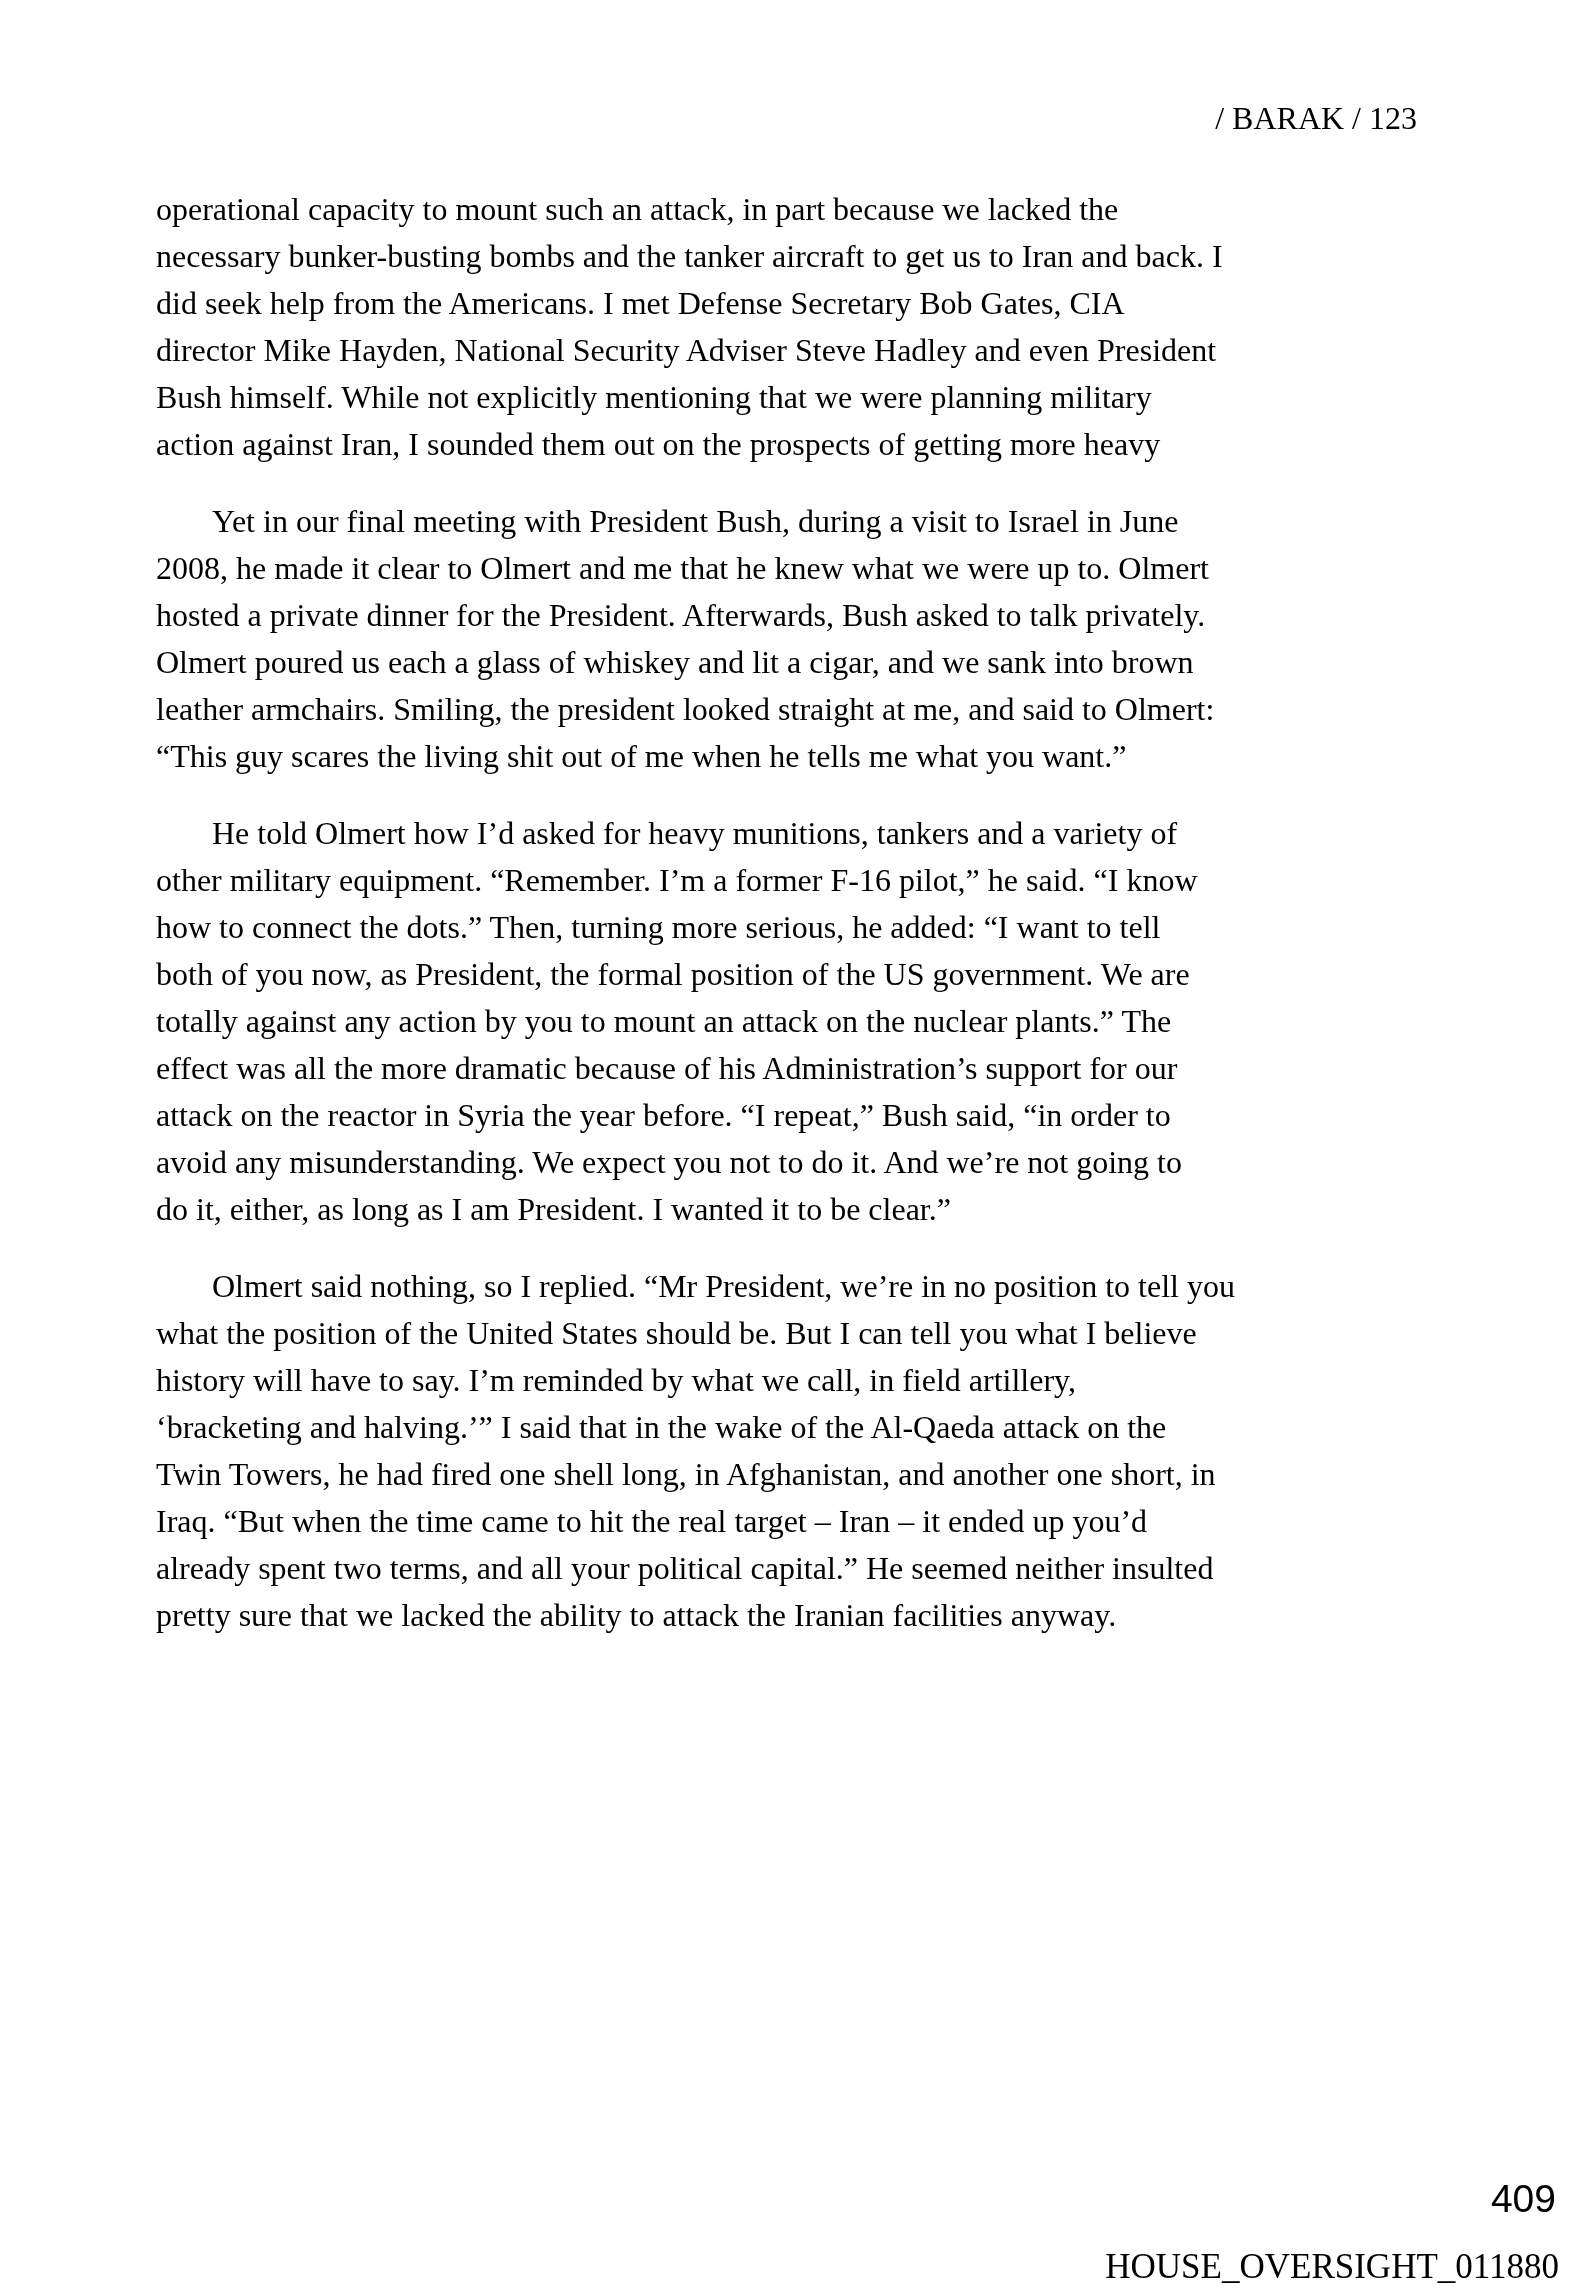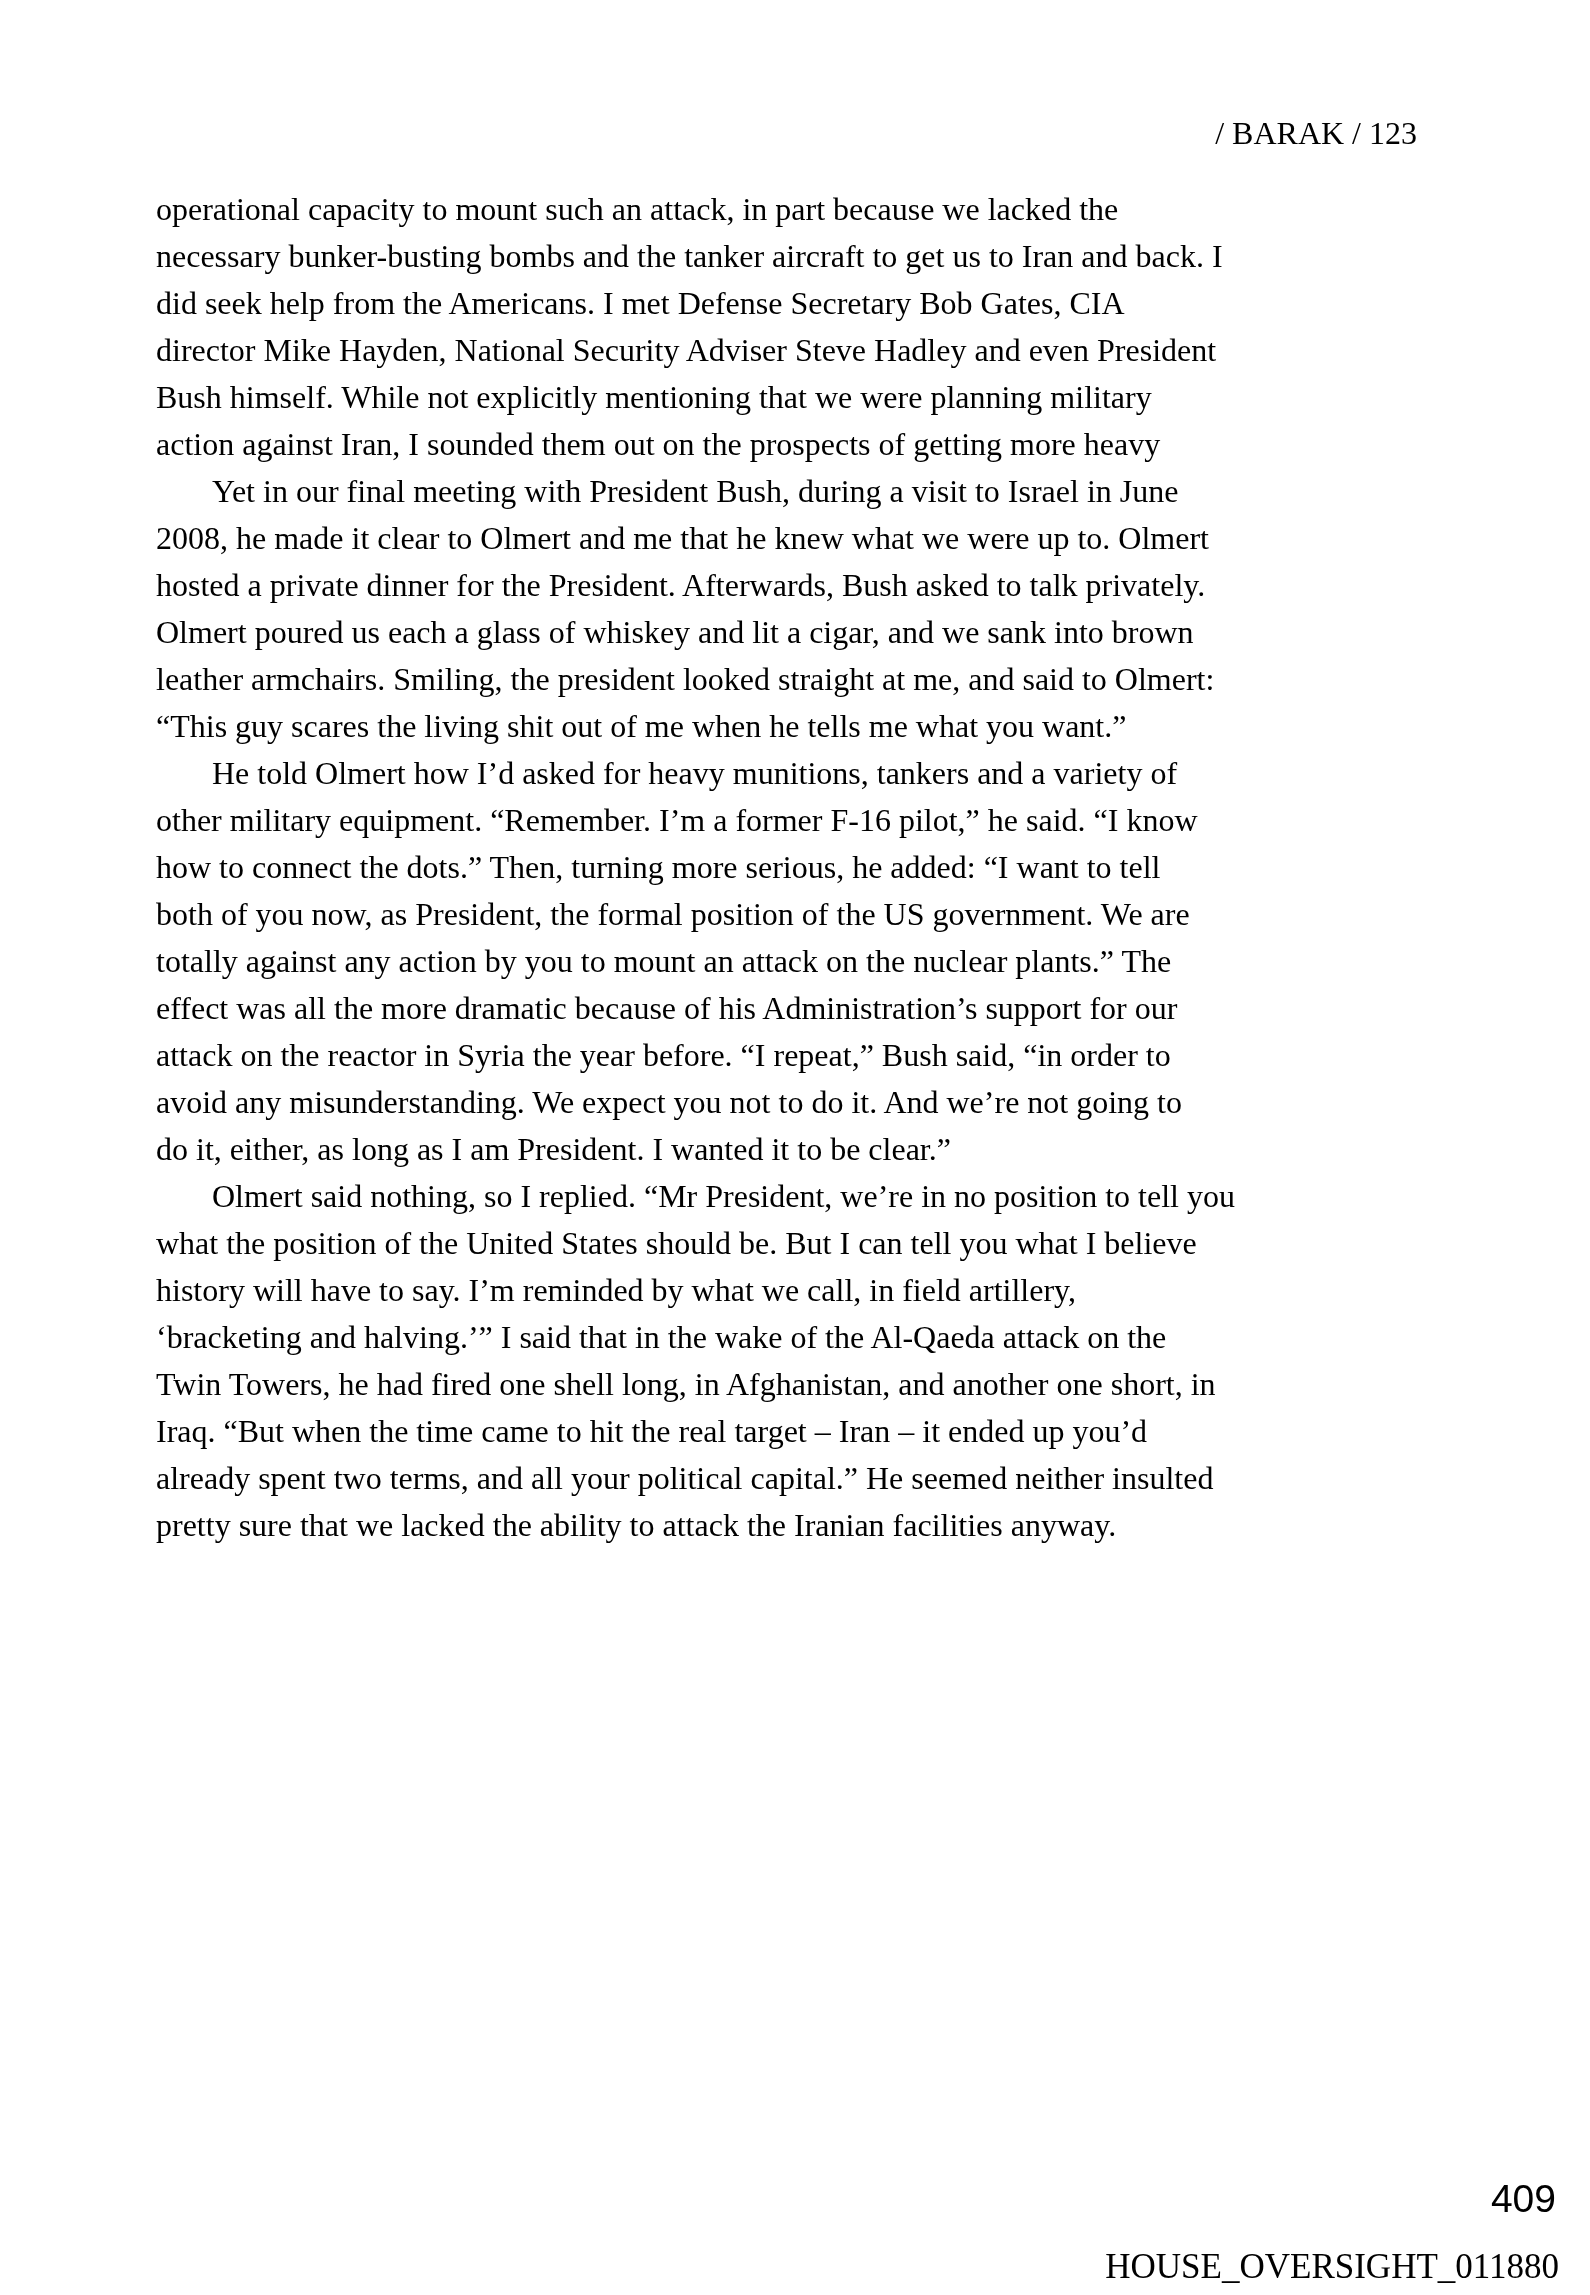--- a/index.html
+++ b/index.html
@@ -12,37 +12,38 @@
     width: 1591px;
     height: 2295px;
     background: #ffffff;
     color: #000000;
     font-family: "Liberation Serif", serif;
     overflow: hidden;
   }
   .running-head {
     position: absolute;
     left: 169px;
-    top: 110px;
+    top: 95px;
     width: 1248px;
     text-align: right;
     font-size: 32px;
     line-height: 47px;
     white-space: nowrap;
   }
   .body-text {
     position: absolute;
     left: 156px;
     top: 186px;
     width: 1251px;
     font-size: 32px;
     line-height: 47px;
     letter-spacing: 0px;
   }
   .para + .para {
+    margin-top: 30px;
   }
   .line {
     white-space: nowrap;
   }
   .line.first-indent {
     padding-left: 56px;
   }
   .page-number {
     position: absolute;
     top: 2179px;

